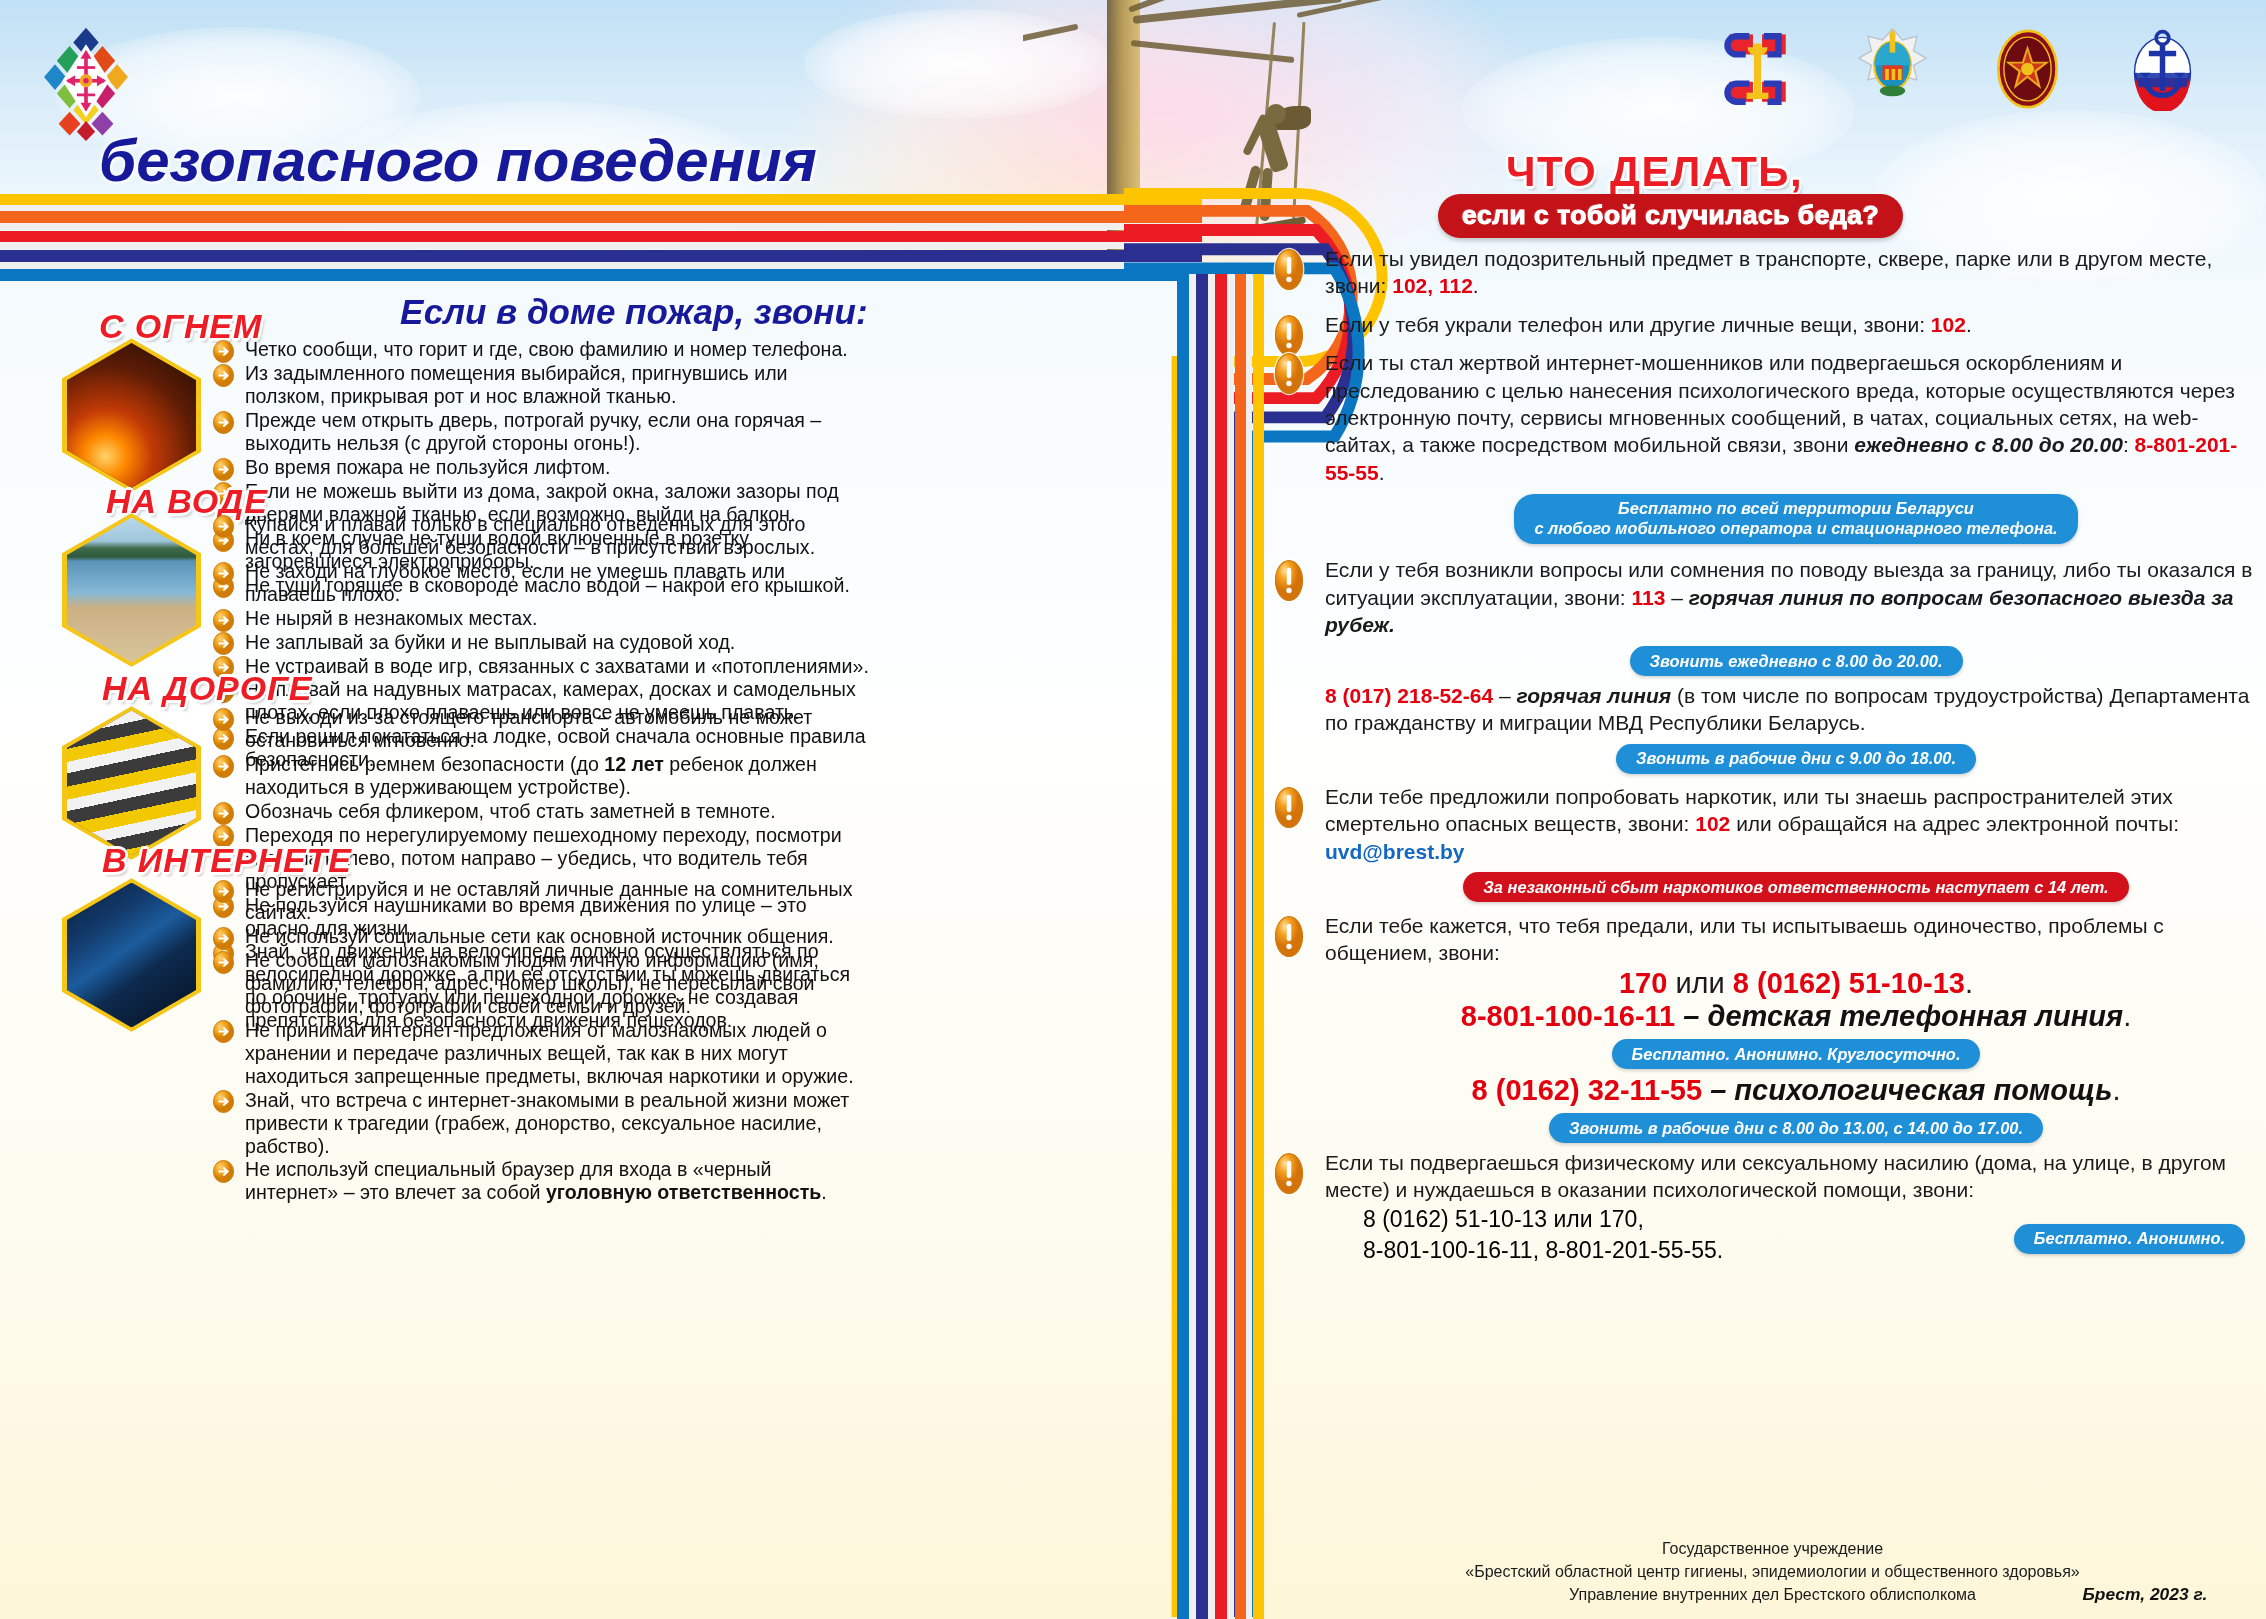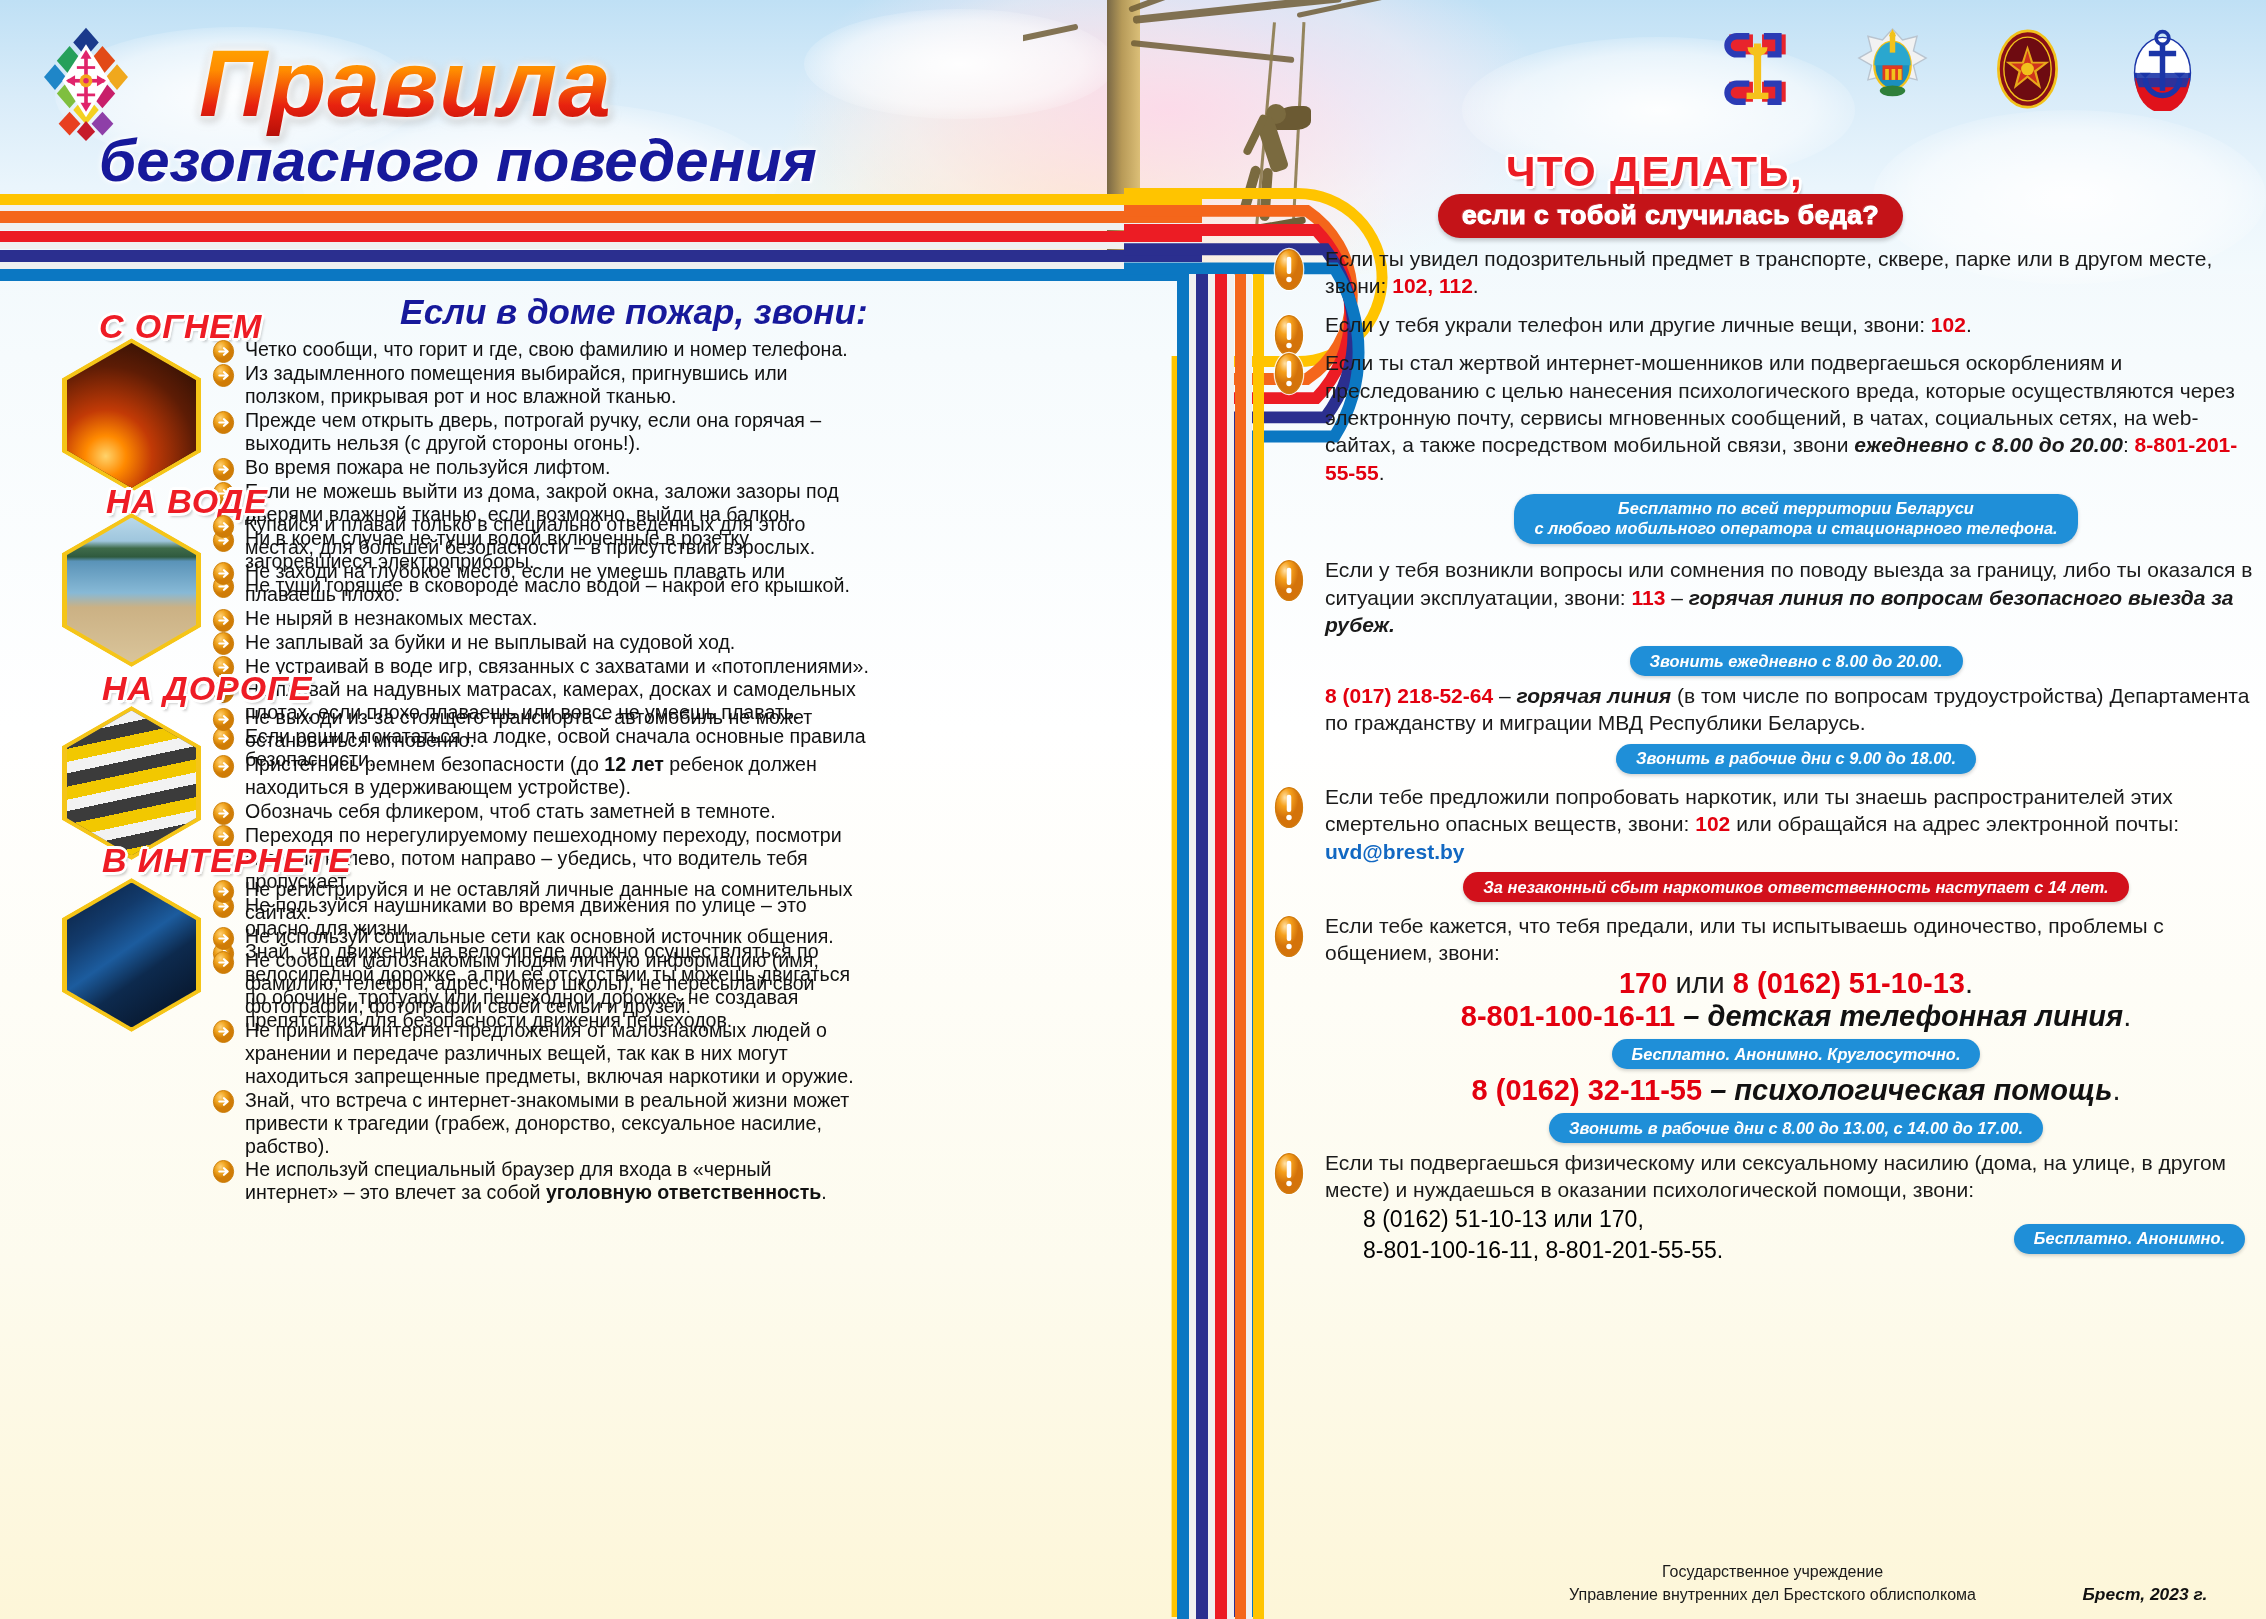--- a/index.html
+++ b/index.html
@@ -292,21 +292,20 @@
           <polygon points="70,60 60,54 60,66"></polygon>
           <rect x="38" y="44" width="20" height="3"></rect>
           <rect x="38" y="74" width="20" height="3"></rect>
         </g>
         <circle cx="48" cy="60" r="7" fill="#f4a81d"></circle>
         <circle cx="48" cy="60" r="3" fill="#e0246b"></circle>
       </g>
     </svg>
   </div>
 
-  <div class="title-main">Правила</div>
   <div class="title-sub">безопасного поведения</div>
 
   <div class="logos">
     <div class="logo">
       <svg viewBox="0 0 78 92" width="71" height="84">
         <rect x="8" y="8" width="26" height="22" fill="#e8242c"></rect>
         <rect x="8" y="60" width="26" height="22" fill="#e8242c"></rect>
         <rect x="44" y="8" width="26" height="22" fill="#e8242c"></rect>
         <rect x="44" y="60" width="26" height="22" fill="#e8242c"></rect>
         <path d="M30 10 h-14 a10 10 0 0 0 0 20 h10" fill="none" stroke="#2b3bb5" stroke-width="7"></path>
@@ -713,18 +712,19 @@
           </div>
           <span class="badge blue" id="i6badge" style="position:absolute; right:22px; top:20px;">Бесплатно. Анонимно.</span>
         </div>
       </div>
 
     </div>
   </div>
 
   <div class="footer">
     <div>Государственное учреждение</div>
+    <div>«Брестский областной центр гигиены, эпидемиологии и общественного здоровья»</div>
     <div>Управление внутренних дел Брестского облисполкома</div>
     <div class="city">Брест, 2023 г.</div>
   </div>
 
 </div>
 
 
 </body></html>

